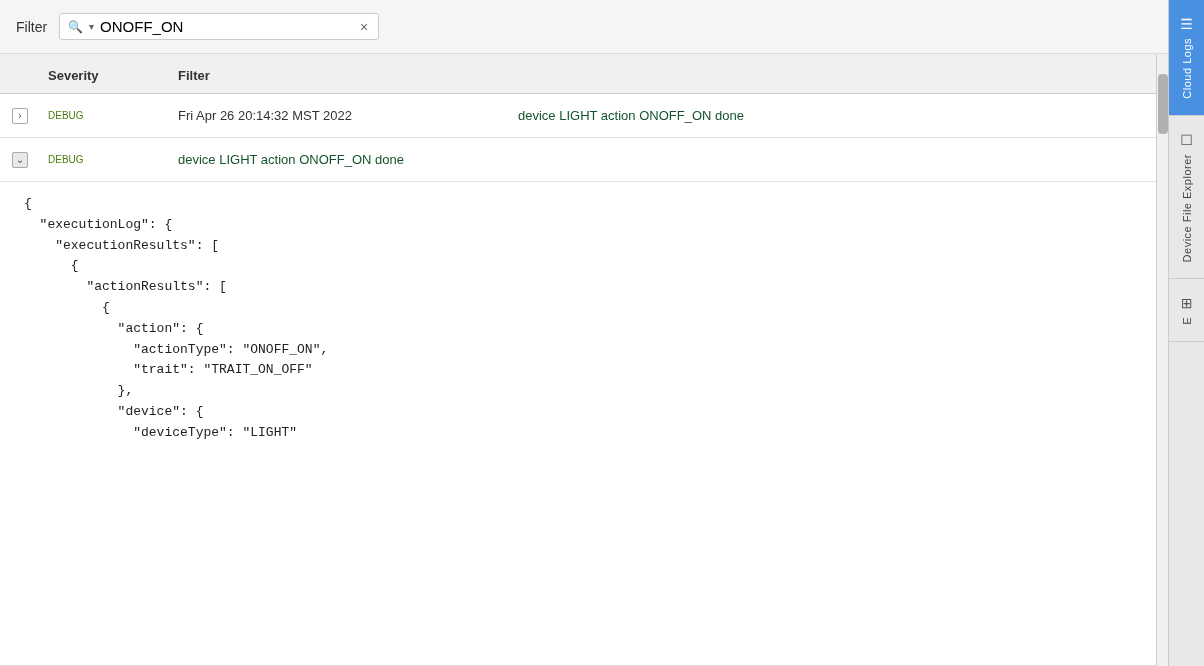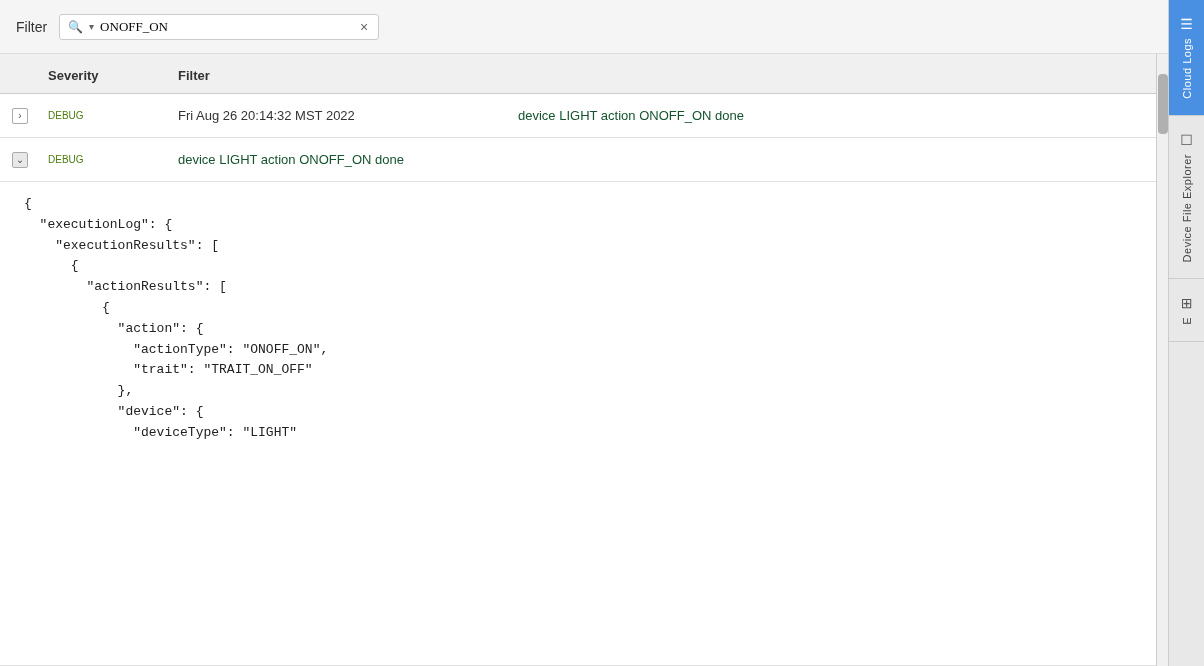--- a/index.html
+++ b/index.html
@@ -55,24 +55,23 @@
     }
 
     .filter-dropdown-icon {
       color: #666;
       font-size: 10px;
     }
 
     .filter-input {
       border: none;
       outline: none;
-      font-size: 13px;
+      font-size: 15px;
       flex: 1;
       background: transparent;
-      font-family: Liberation Serif, serif;
     }
 
     .filter-clear-btn {
       background: none;
       border: none;
       cursor: pointer;
       color: #666;
       font-size: 14px;
       padding: 0 2px;
       line-height: 1;
@@ -300,21 +299,21 @@
         <div class="th-expand"></div>
         <div class="th-severity">Severity</div>
         <div class="th-summary">Filter</div>
       </div>
 
       <div class="table-row">
         <div class="row-expand-btn">
           <div class="row-expand-icon">›</div>
         </div>
         <div class="row-severity">DEBUG</div>
-        <div class="row-date">Fri Aug 26 20:14:32 MST 2022</div>
+        <div class="row-date">Fri Apr 26 20:14:32 MST 2022</div>
         <div class="row-summary">device LIGHT action ONOFF_ON done</div>
       </div>
 
       <div class="table-row expanded">
         <div class="row-expand-btn">
           <div class="row-expand-icon open">⌄</div>
         </div>
         <div class="row-severity">DEBUG</div>
         <div class="row-summary">device LIGHT action ONOFF_ON done</div>
       </div>

